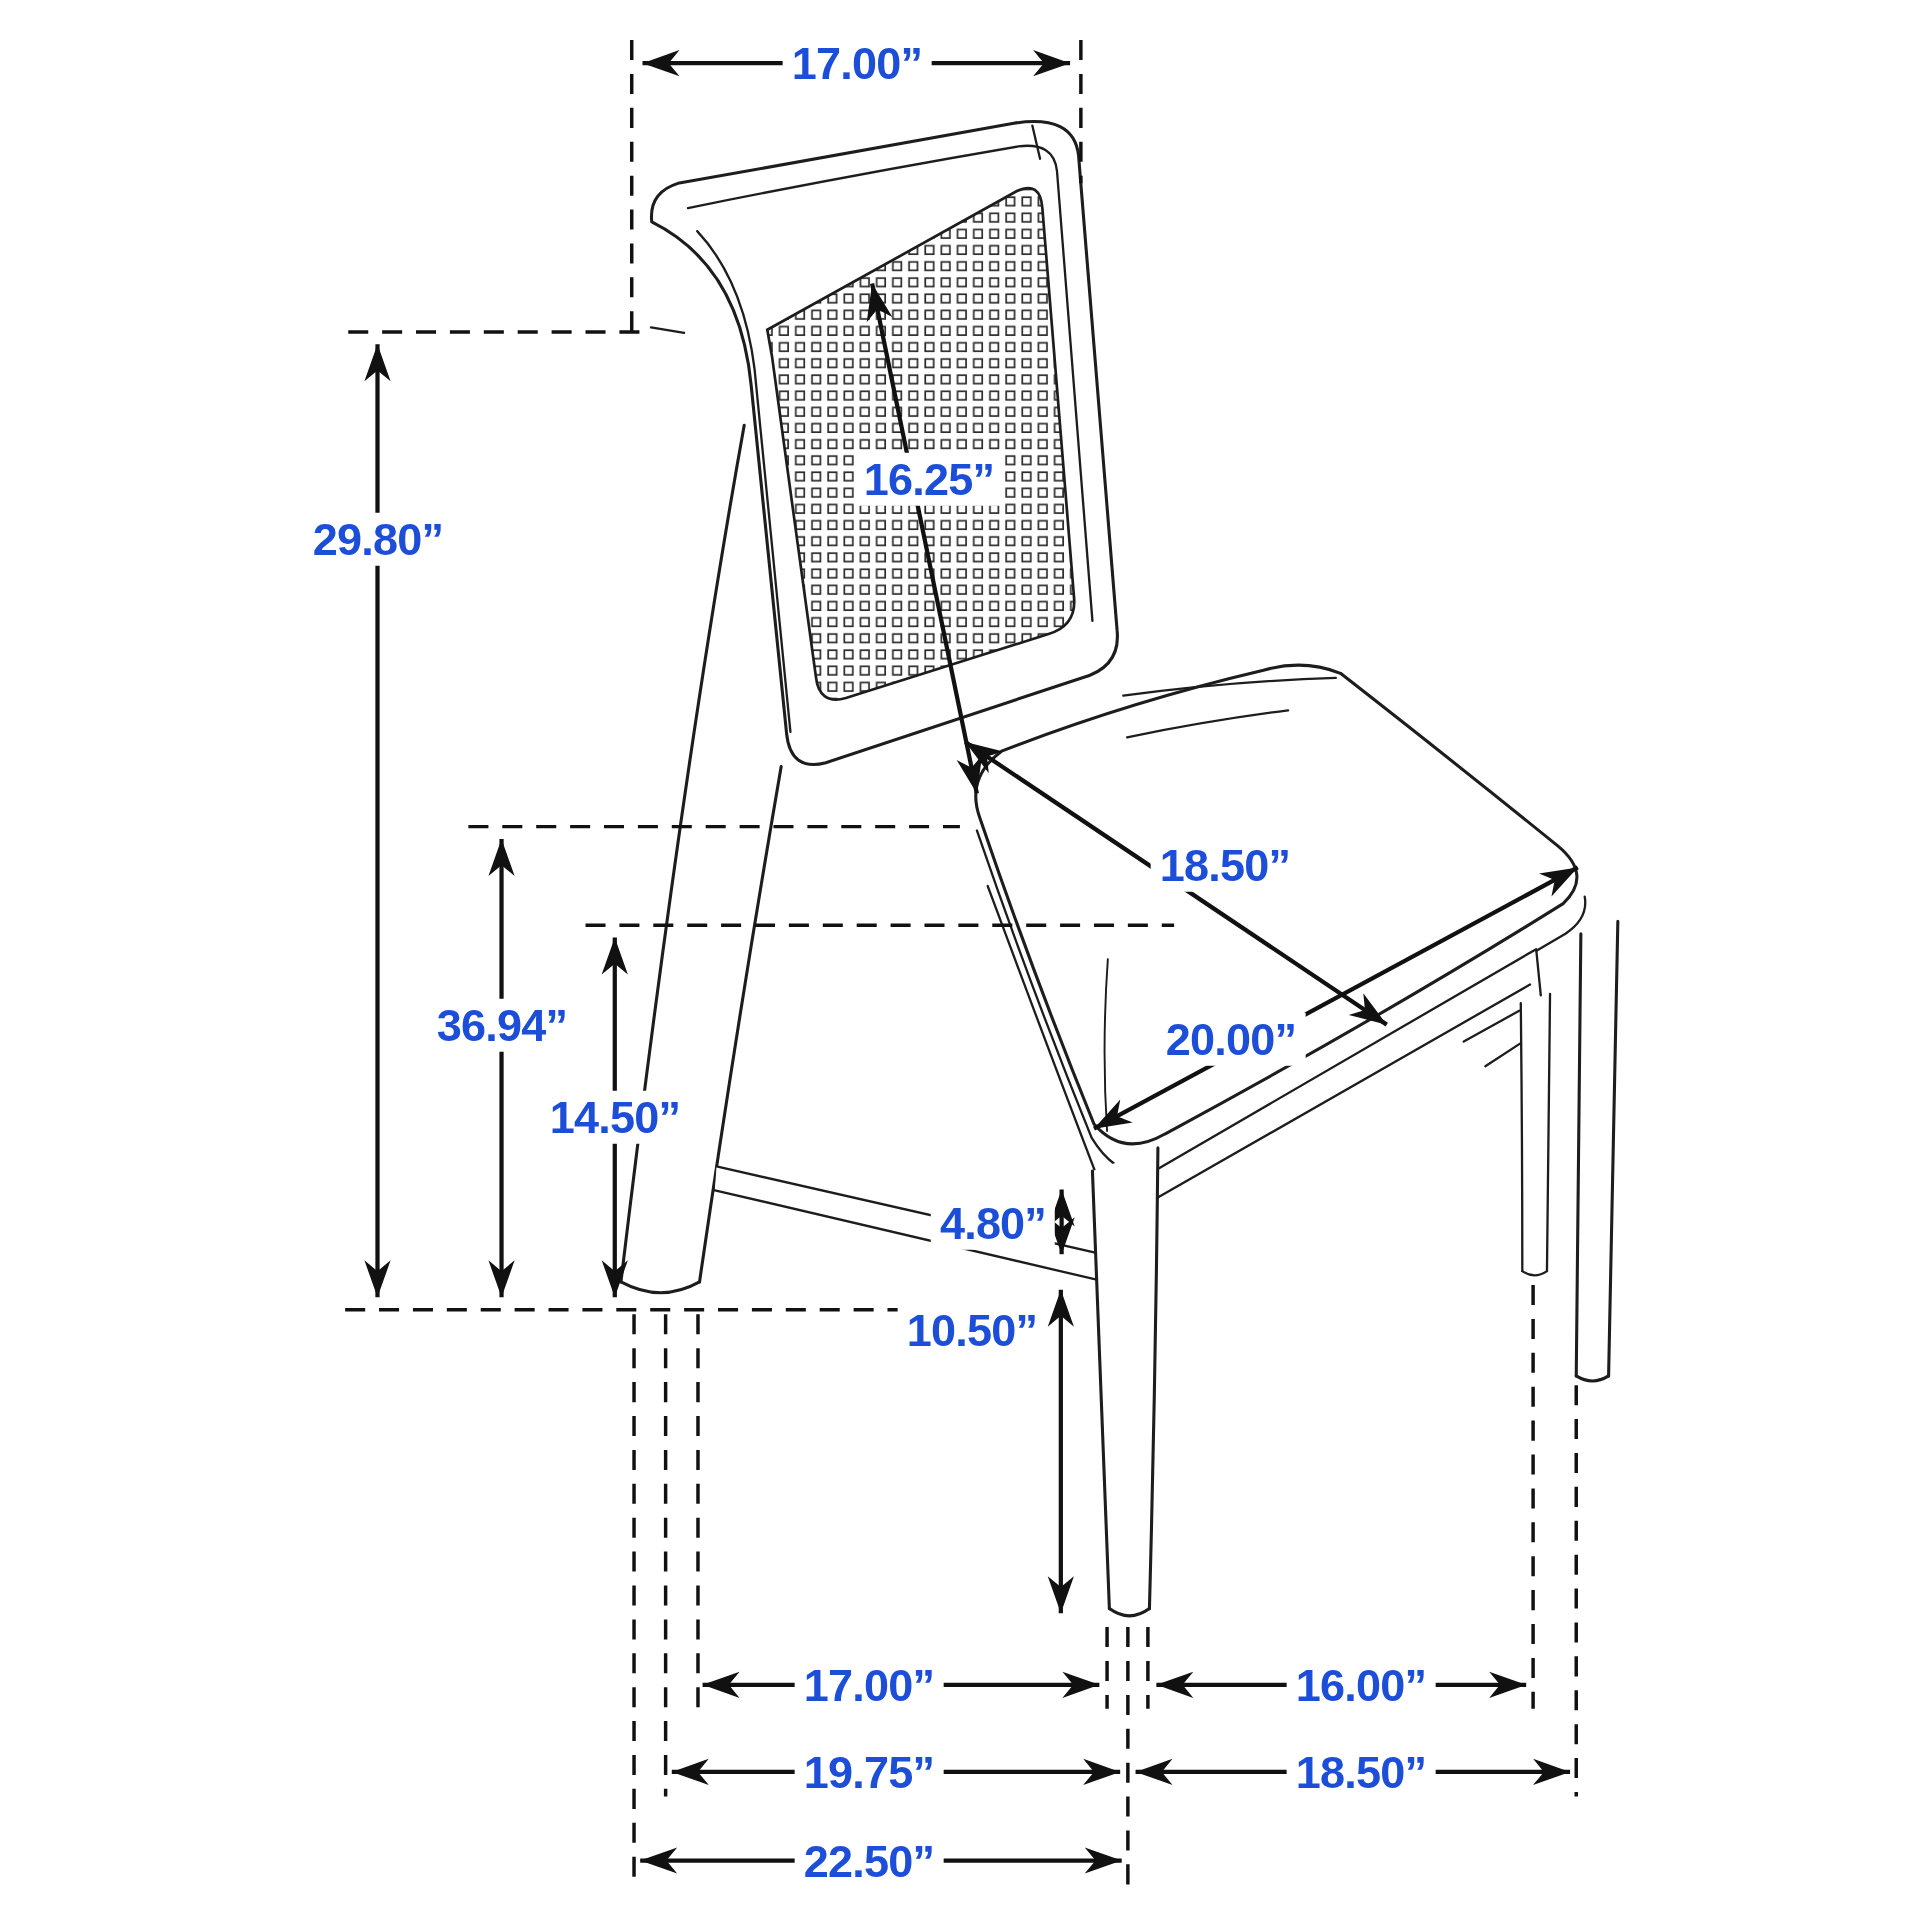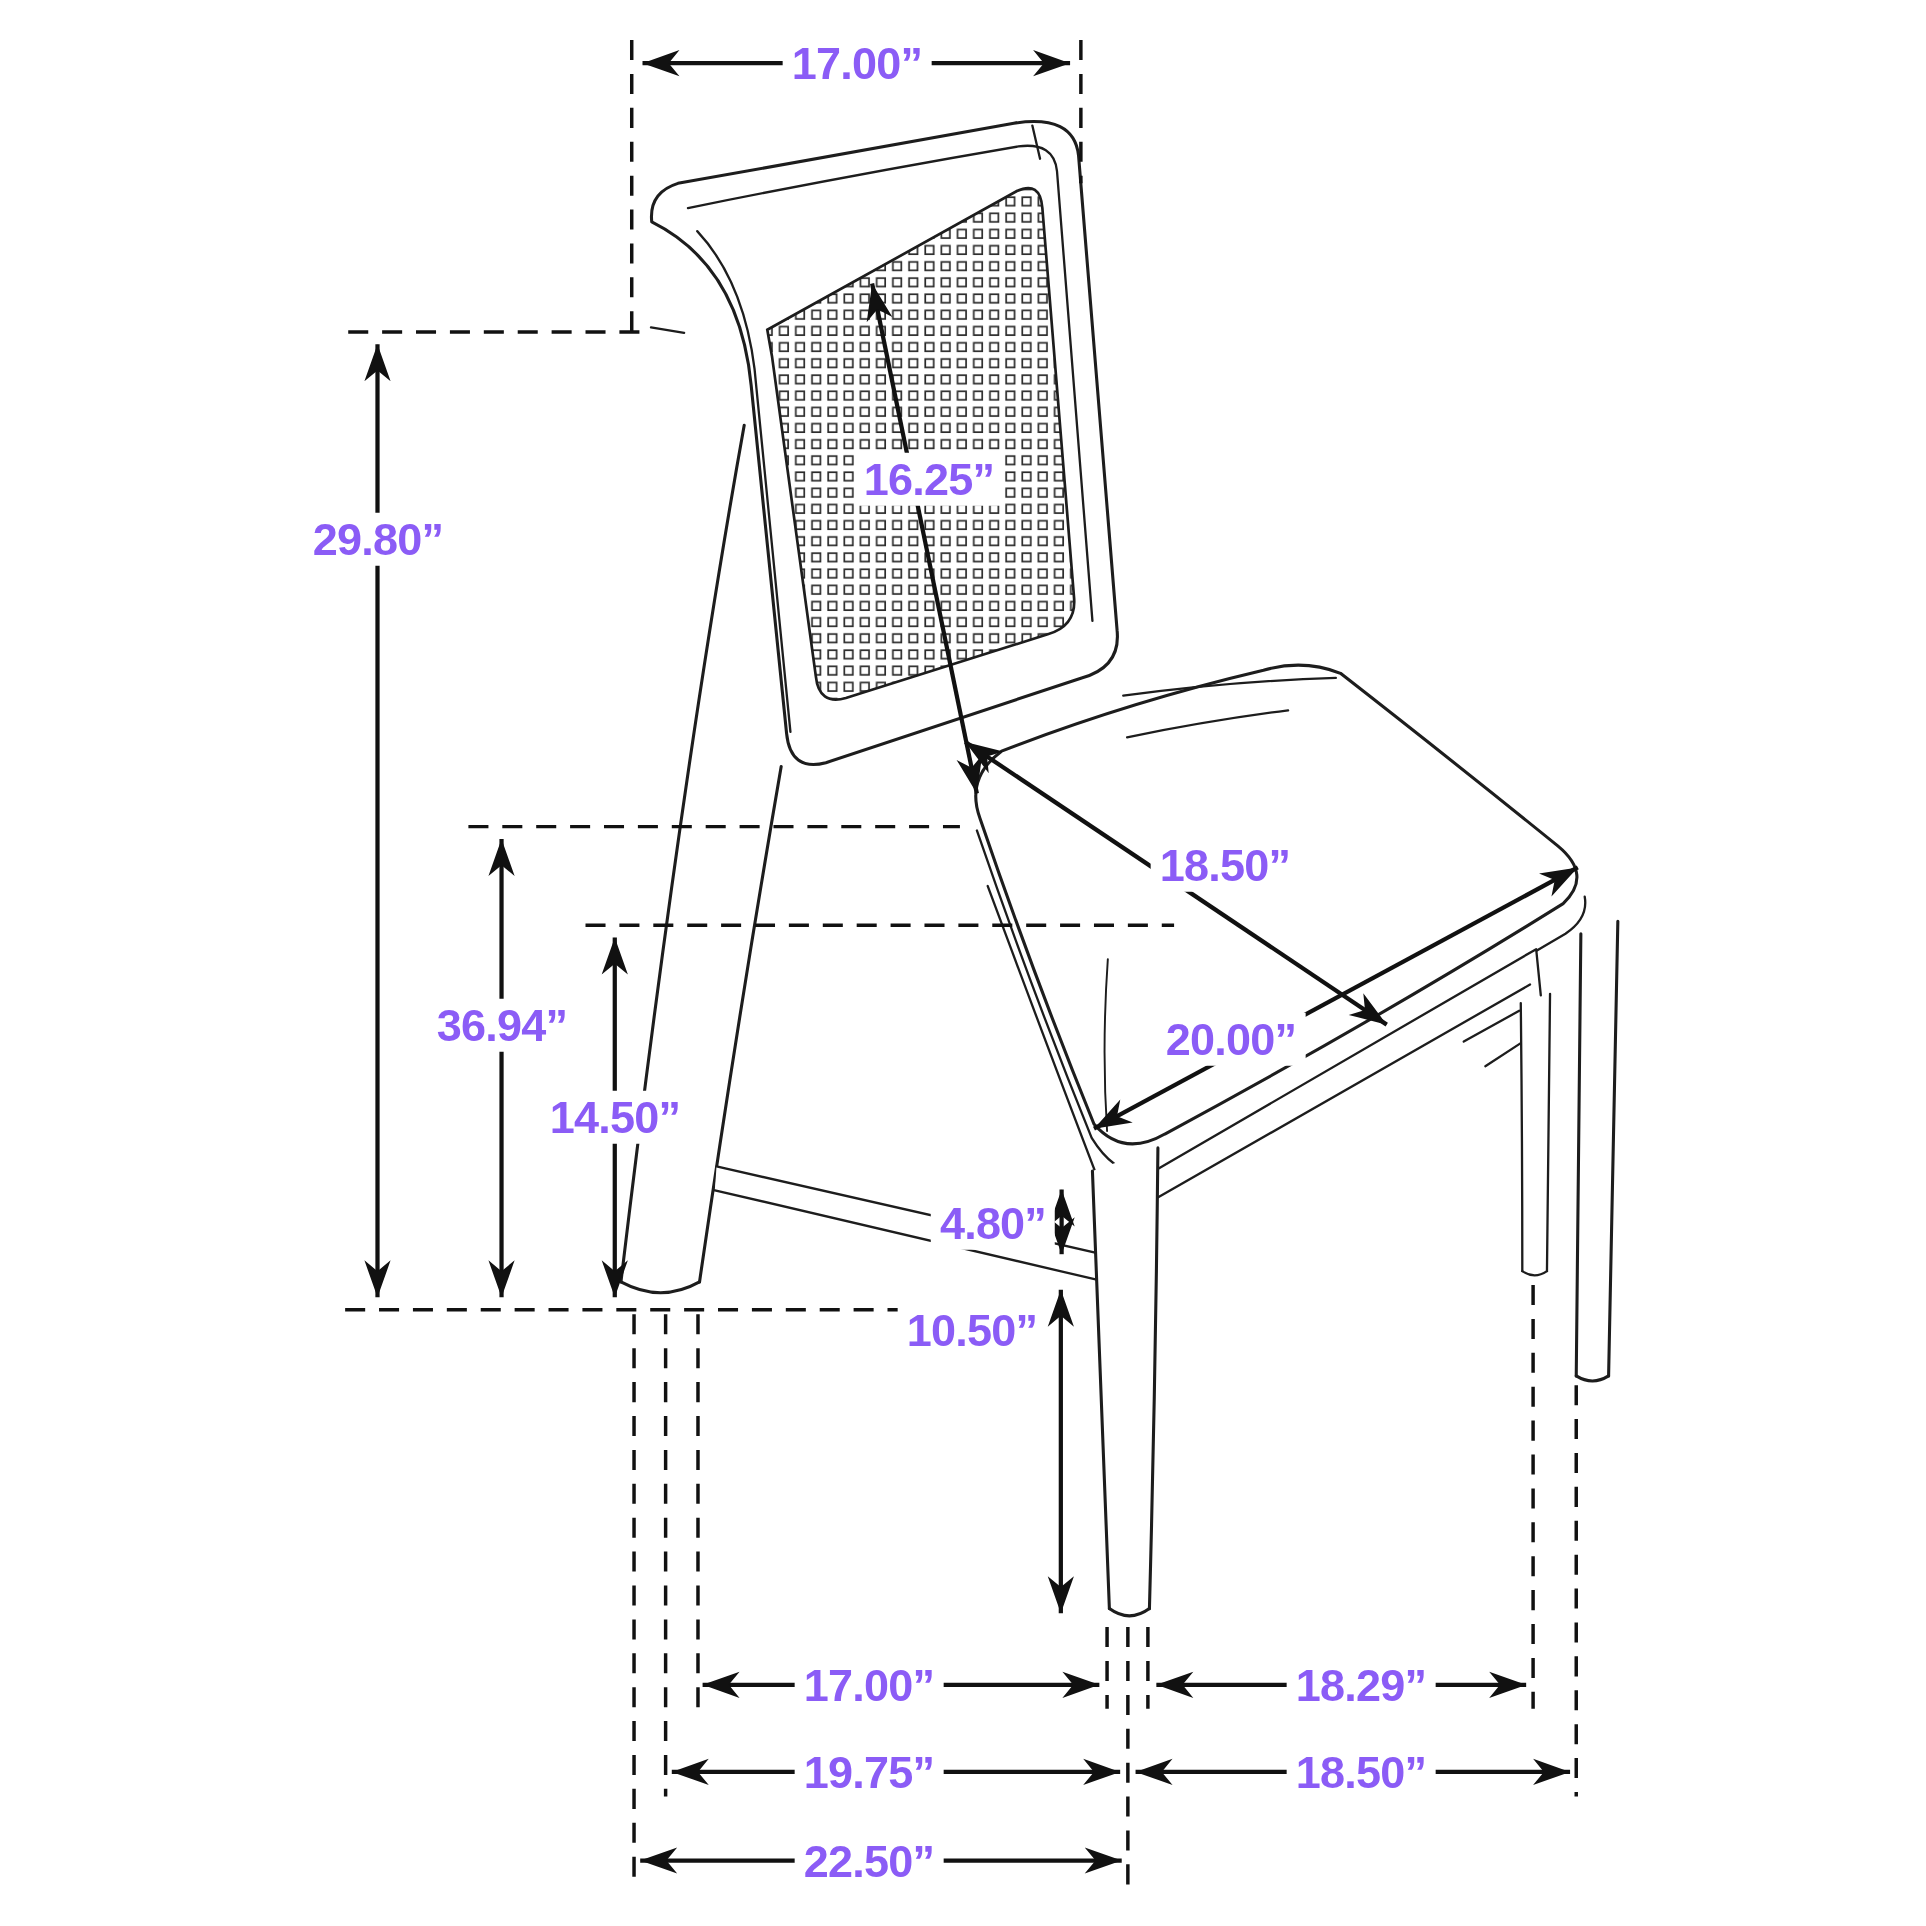--- a/index.html
+++ b/index.html
@@ -1,20 +1,20 @@
 <!DOCTYPE html>
 <html style="font-size:12.3px"><head>
 <meta charset="utf-8">
 <style>
   html,body{margin:0;padding:0;background:#ffffff;}
   .stage{position:relative;width:1926px;height:1926px;background:#ffffff;overflow:hidden;
          font-family:"Liberation Sans", sans-serif;}
   .stage svg{position:absolute;left:0;top:0;}
   .lbl{position:absolute;transform:translate(-50%,-50%);
-       font-weight:700;font-size:45px;letter-spacing:-0.8px;color:#8b5cf6;
+       font-weight:700;font-size:45px;letter-spacing:-0.8px;color:#1d4ed8;
        background:#ffffff;padding:1.5px 9.2px;white-space:nowrap;line-height:1.1;z-index:5;}
   .art{stroke:#1d1d1d;fill:none;stroke-width:4;stroke-linecap:round;stroke-linejoin:round;}
   .artfill{stroke:#1d1d1d;fill:#ffffff;stroke-width:4;stroke-linejoin:round;}
   .thin{stroke-width:3;}
   .dash{stroke:#111;stroke-width:4.5;fill:none;stroke-dasharray:26 18;}
   .dim{stroke:#111;stroke-width:5.5;fill:none;}
 </style>
 </head>
 <body>
 
@@ -130,19 +130,19 @@
   <div class="lbl" style="left:857px;top:63px">17.00”</div>
   <div class="lbl" style="left:929px;top:479px">16.25”</div>
   <div class="lbl" style="left:378px;top:539px">29.80”</div>
   <div class="lbl" style="left:502px;top:1025px">36.94”</div>
   <div class="lbl" style="left:615px;top:1117px">14.50”</div>
   <div class="lbl" style="left:1225px;top:865px">18.50”</div>
   <div class="lbl" style="left:1231px;top:1039px">20.00”</div>
   <div class="lbl" style="left:993px;top:1223px">4.80”</div>
   <div class="lbl" style="left:972px;top:1330px">10.50”</div>
   <div class="lbl" style="left:869px;top:1685px">17.00”</div>
-  <div class="lbl" style="left:1361px;top:1685px">18.29”</div>
+  <div class="lbl" style="left:1361px;top:1685px">16.00”</div>
   <div class="lbl" style="left:869px;top:1772px">19.75”</div>
   <div class="lbl" style="left:1361px;top:1772px">18.50”</div>
   <div class="lbl" style="left:869px;top:1861px">22.50”</div>
 
 </div>
 
 
 </body></html>

